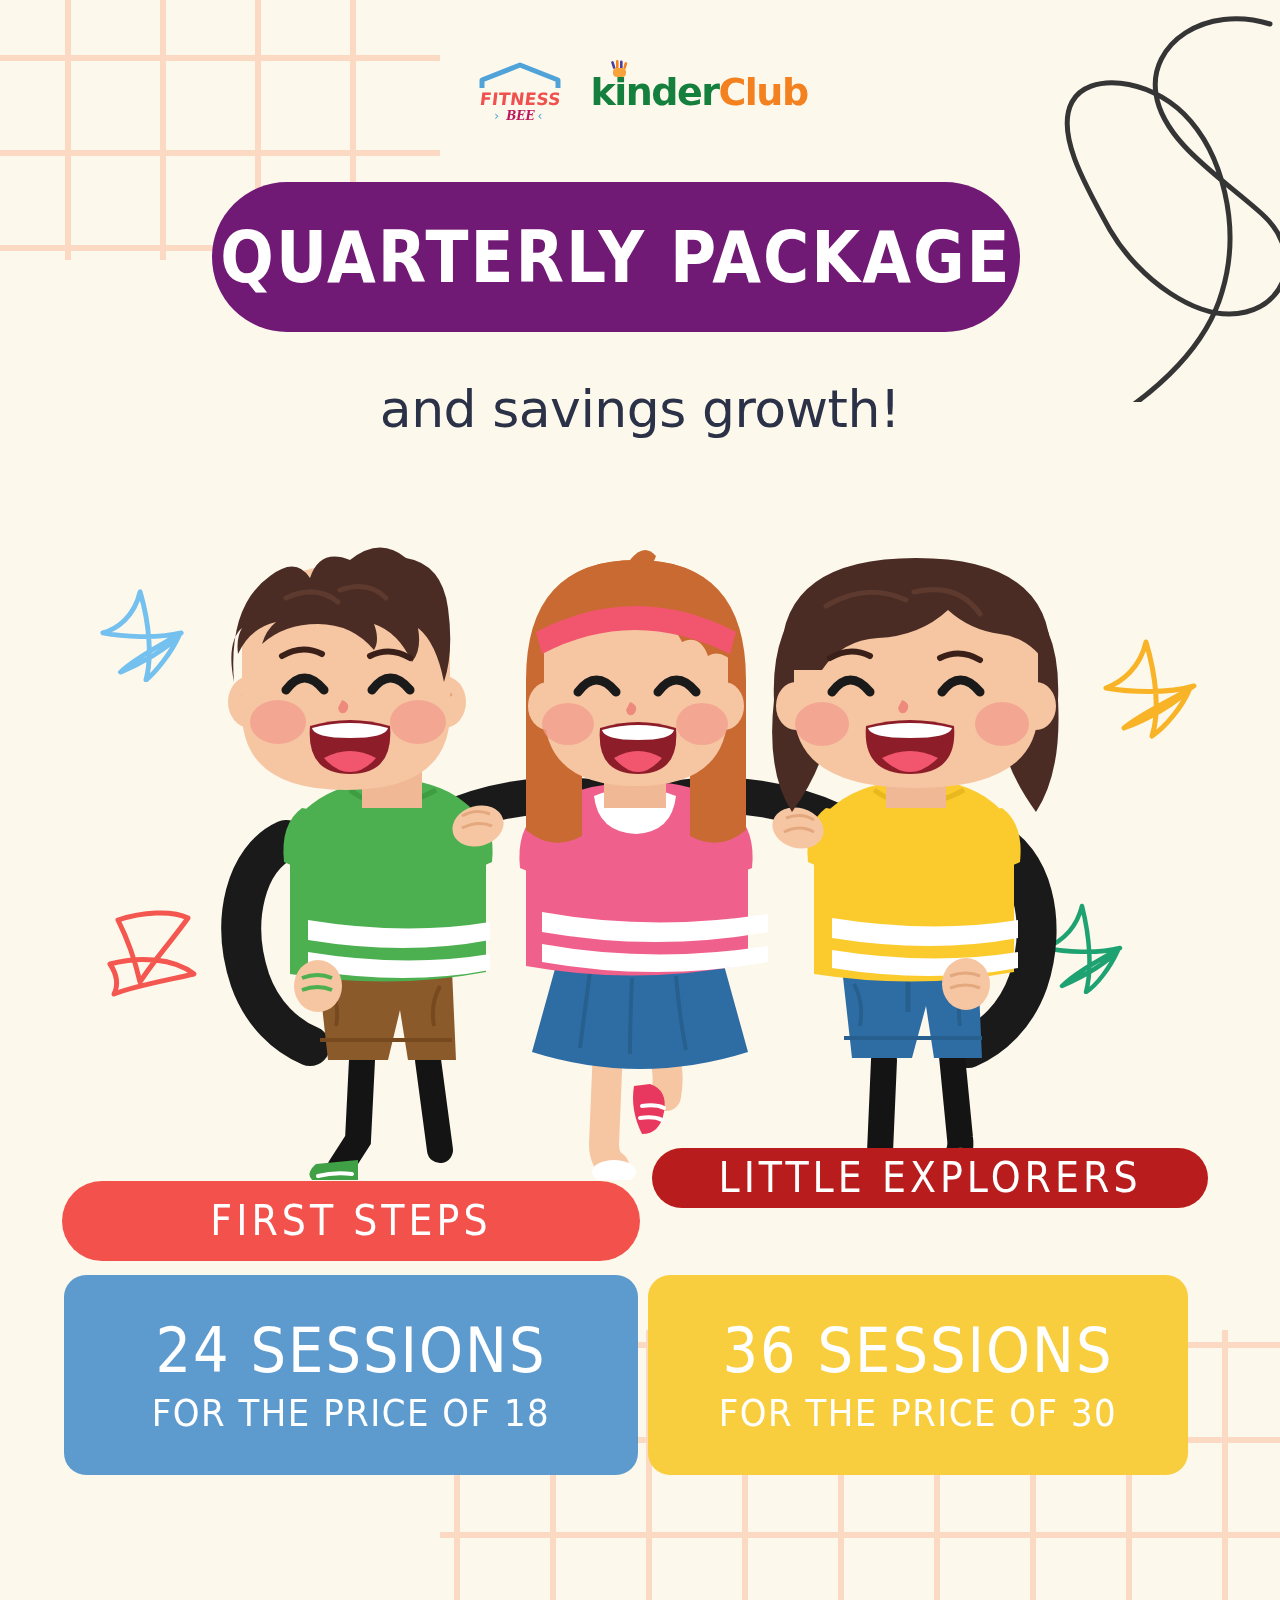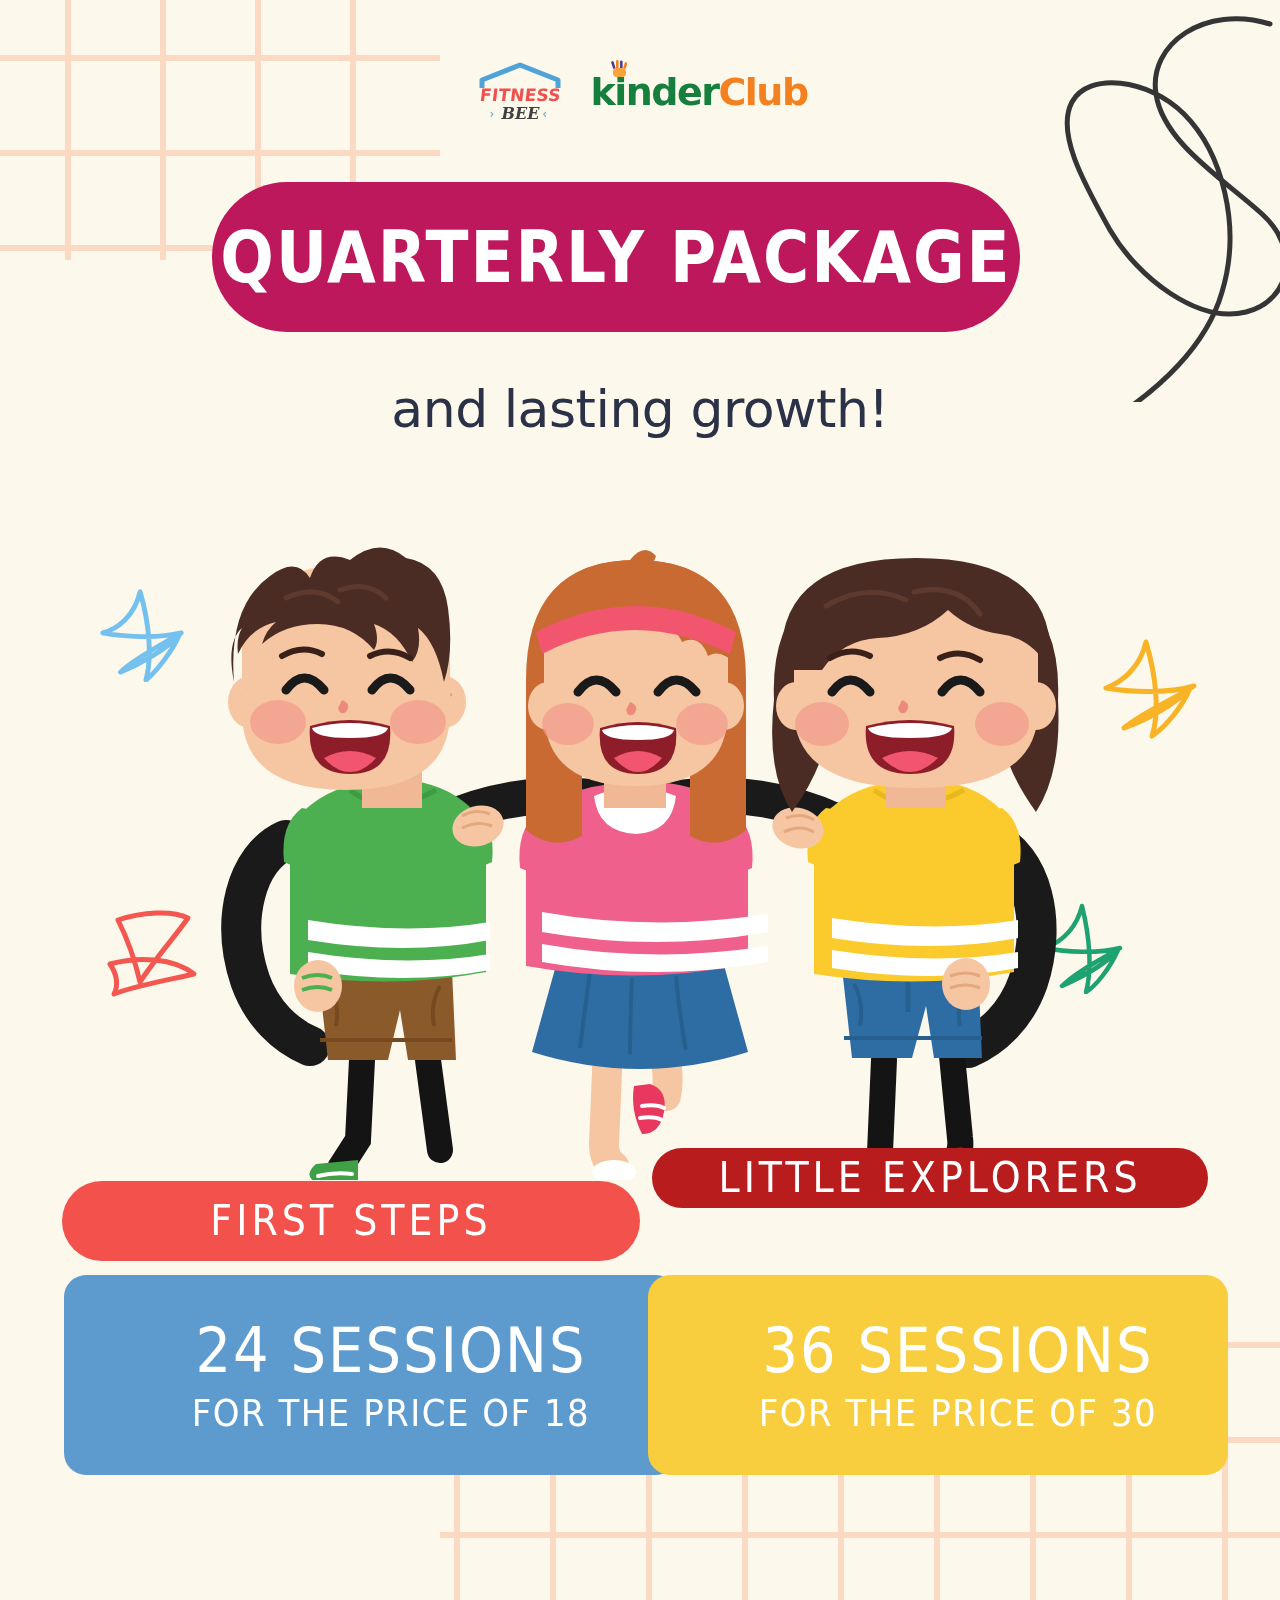--- a/index.html
+++ b/index.html
@@ -82,22 +82,22 @@
     margin-bottom: 2px;
     z-index: 2;
   }
   .fb-bee-wrap {
     display: flex; align-items: center; gap: 3px; z-index: 2;
   }
   .fb-bee {
     font-family: "DejaVu Serif", serif;
     font-weight: bold;
     font-style: italic;
-    font-size: 16px;
-    color: #404040;
+    font-size: 12px;
+    color: #be185d;
     line-height: 1;
   }
   .fb-tick {
     display: inline-block;
     width: 9px; height: 9px;
     color: #4FA3D9;
     font-size: 12px;
     line-height: 9px;
   }
 
@@ -119,21 +119,21 @@
     width: 20px; height: 18px;
   }
 
   
   .title-banner {
     position: absolute;
     left: 212px;
     top: 182px;
     width: 808px;
     height: 150px;
-    background: #be185d;
+    background: #701a75;
     border-radius: 76px;
     display: flex;
     align-items: center;
     justify-content: center;
   }
   .title-text {
     color: #FFFFFF;
     font-family: "DejaVu Sans", sans-serif;
     font-weight: bold;
     font-size: 63px;
@@ -195,21 +195,20 @@
   }
 
   
   .card {
     position: absolute;
     border-radius: 22px;
     display: flex;
     flex-direction: column;
     align-items: center;
     justify-content: center;
-    padding-left: 40px;
   }
   .card-left {
     left: 64px; top: 1275px;
     width: 574px; height: 200px;
     background: #5D9BCF;
   }
   .card-right {
     left: 648px; top: 1275px;
     width: 540px; height: 200px;
     background: #F8CE3E;
@@ -284,21 +283,21 @@
       </svg>
       <span class="kc-kinder">kinder</span><span class="kc-club">Club</span>
     </div>
   </div>
 
   <div class="title-banner">
     <div class="title-text">QUARTERLY PACKAGE</div>
   </div>
 
   <div class="subtitle">
-    <span class="ln">and lasting growth!</span>
+    <span class="ln">and savings growth!</span>
   </div>
 
   <svg class="kids" viewBox="0 0 900 640">
     <defs>
       <clipPath id="clipBoyHair">
           <path d="M40 120 Q 60 30 150 22 Q 250 14 268 96 Q 276 150 262 186 L 52 186 Z"></path>
         </clipPath>
     </defs>
 
     <path d="M96 300 C 56 318, 40 380, 60 440 C 72 474, 96 496, 120 506" fill="none" stroke="#1A1A1A" stroke-width="40" stroke-linecap="round"></path>

